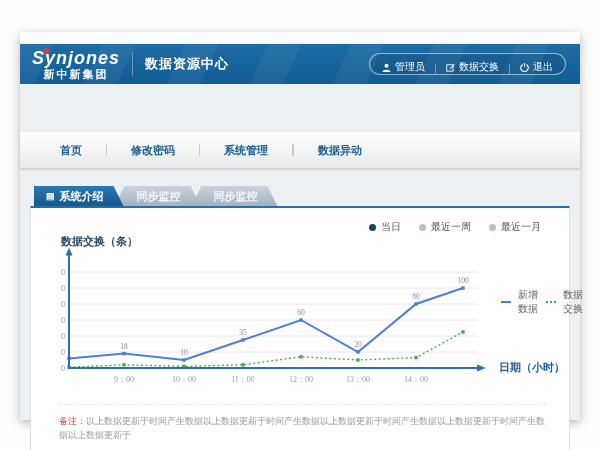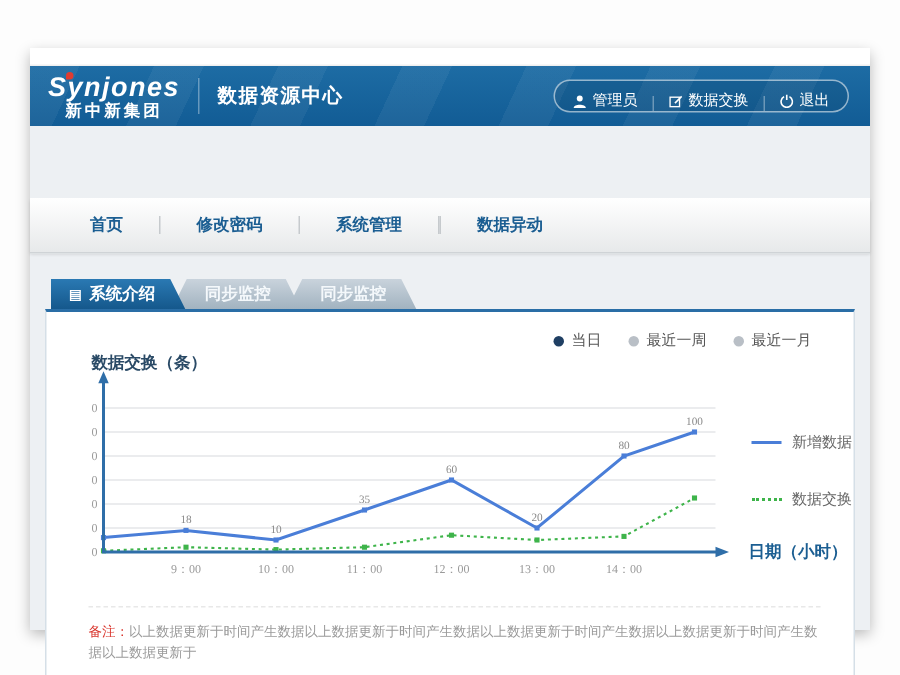--- a/index.html
+++ b/index.html
@@ -43,21 +43,21 @@
   .radios { position:absolute; top:12px; right:28px; display:flex; gap:18px; }
   .radio-opt { display:flex; align-items:center; gap:5px; cursor:pointer; }
   .radio-dot { width:7px; height:7px; border-radius:50%; background:#b9bfc6; }
   .radio-opt.selected .radio-dot { background:#1f3f63; }
   .radio-label { font-size:10px; color:#555; }
 
   .y-axis-title { position:absolute; left:30px; top:26px; font-size:11px; font-weight:bold; color:#2a4a66; }
   .chart-svg { position:absolute; left:30px; top:38px; }
   .x-axis-title { position:absolute; left:468px; top:152px; font-size:11px; font-weight:bold; color:#1b5e92; white-space:nowrap; }
 
-  .legend { position:absolute; left:470px; top:80px; display:flex; flex-direction:column; gap:24px; }
+  .legend { position:absolute; left:470px; top:80px; display:flex; flex-direction:row; gap:8px; }
   .legend-item { display:flex; align-items:center; gap:7px; cursor:pointer; }
   .legend-line { width:20px; height:0; border-top:2px solid #4a7ed8; }
   .legend-line.dotted { border-top-style:dotted; border-top-color:#3eb44a; }
   .legend-label { font-size:10px; color:#666; }
 
   .note { position:absolute; left:28px; right:22px; top:196px; padding-top:10px; border-top:1px dashed #e8e8e8; font-size:9px; color:#9a9a9a; line-height:1.5; }
   .note-label { color:#d9362e; }
 </style>
 </head>
 <body>

